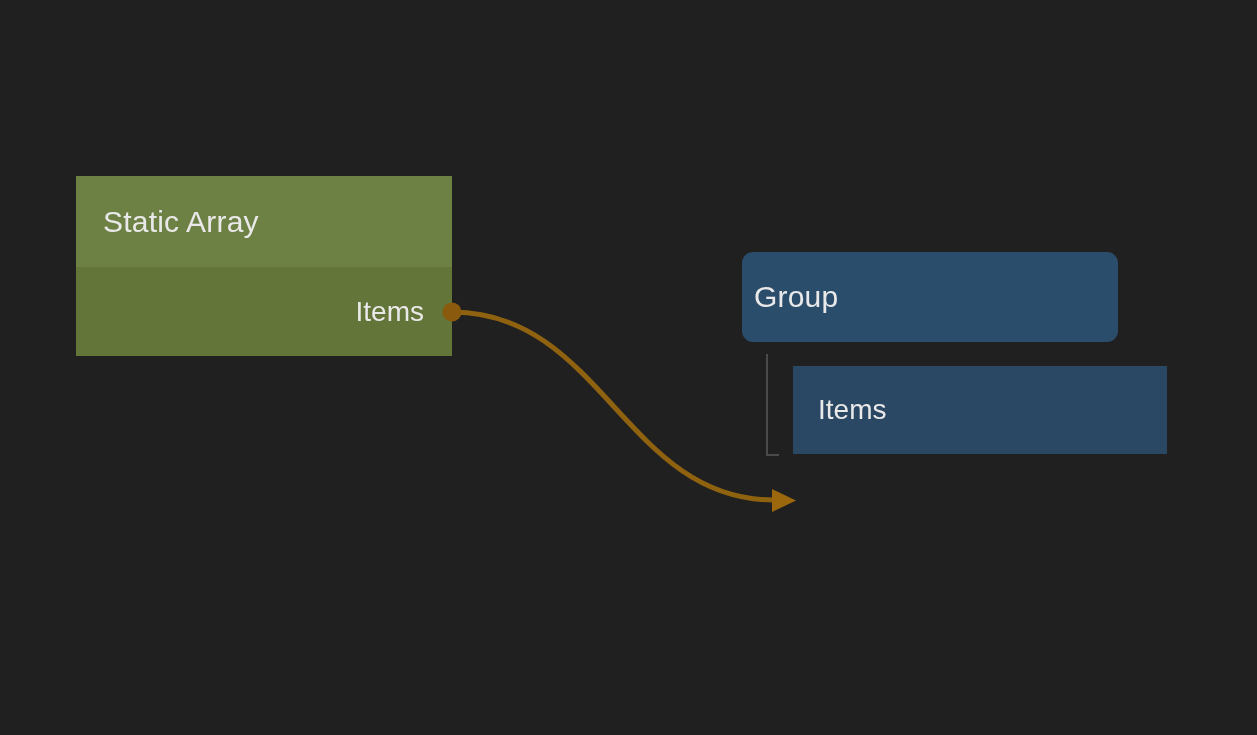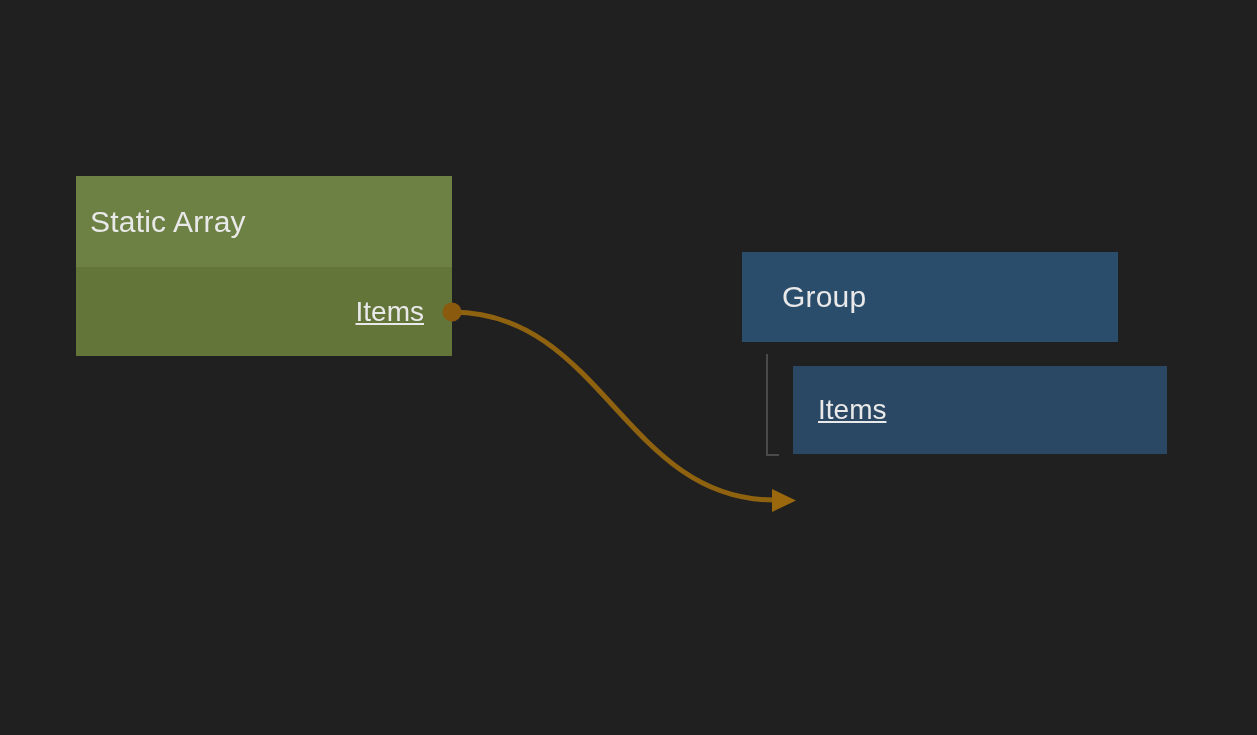--- a/index.html
+++ b/index.html
@@ -48,53 +48,53 @@
   .node-title {
     font-size: 30px;
     font-weight: 400;
     letter-spacing: 0.2px;
     white-space: nowrap;
   }
   .port-label {
     font-size: 28px;
     font-weight: 400;
     white-space: nowrap;
-    text-decoration: underline;
   }
 
   
   .node-static-array {
     left: 76px;
     top: 176px;
     width: 376px;
     height: 180px;
   }
   .node-static-array .hdr {
     height: 91px;
     background: var(--green-header, #6d8144);
-    padding-left: 14px;
+    padding-left: 27px;
   }
   .node-static-array .bod {
     height: 89px;
     background: var(--green-body, #647539);
     justify-content: flex-end;
     padding-right: 28px;
   }
 
   
   .node-group {
     left: 742px;
     top: 252px;
     width: 376px;
     height: 90px;
   }
   .node-group .hdr {
     height: 90px;
     background: var(--blue-header, #2b4d6c);
-    padding-left: 40px;
+    padding-left: 12px;
+    border-radius: 11px;
   }
 
   
   .node-repeater {
     left: 793px;
     top: 366px;
     width: 374px;
     height: 178px;
   }
   .node-repeater .hdr {

